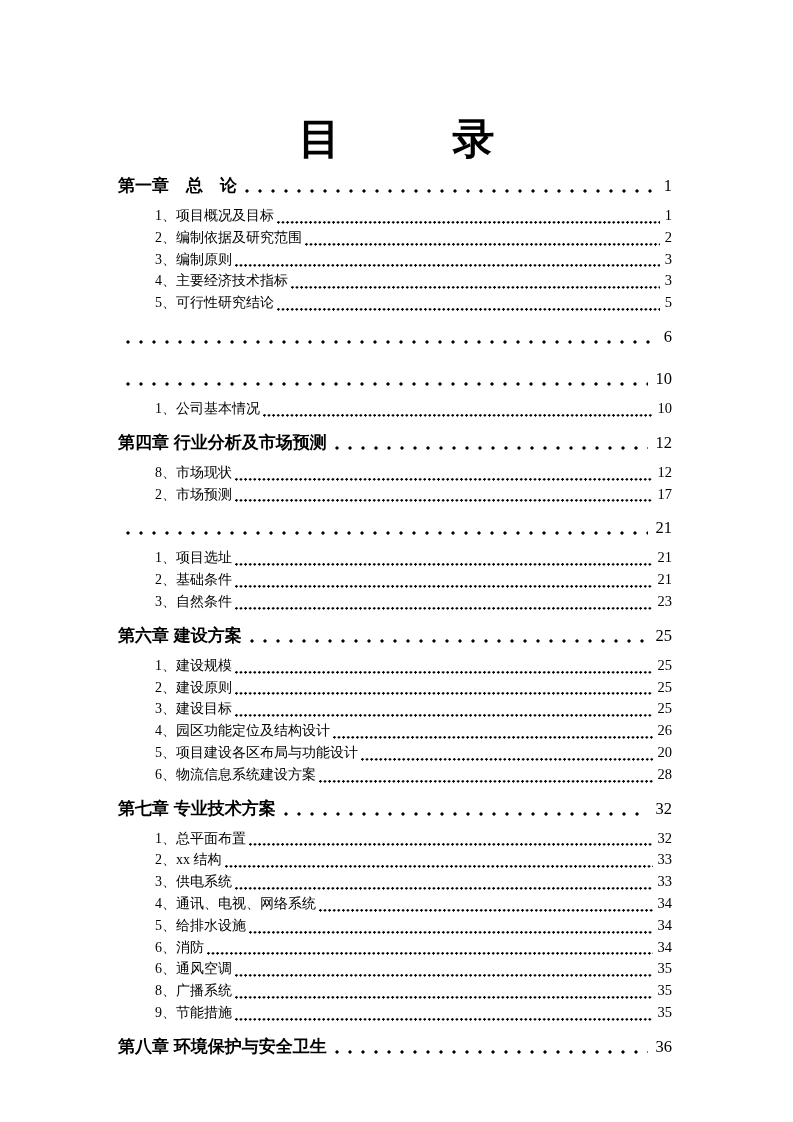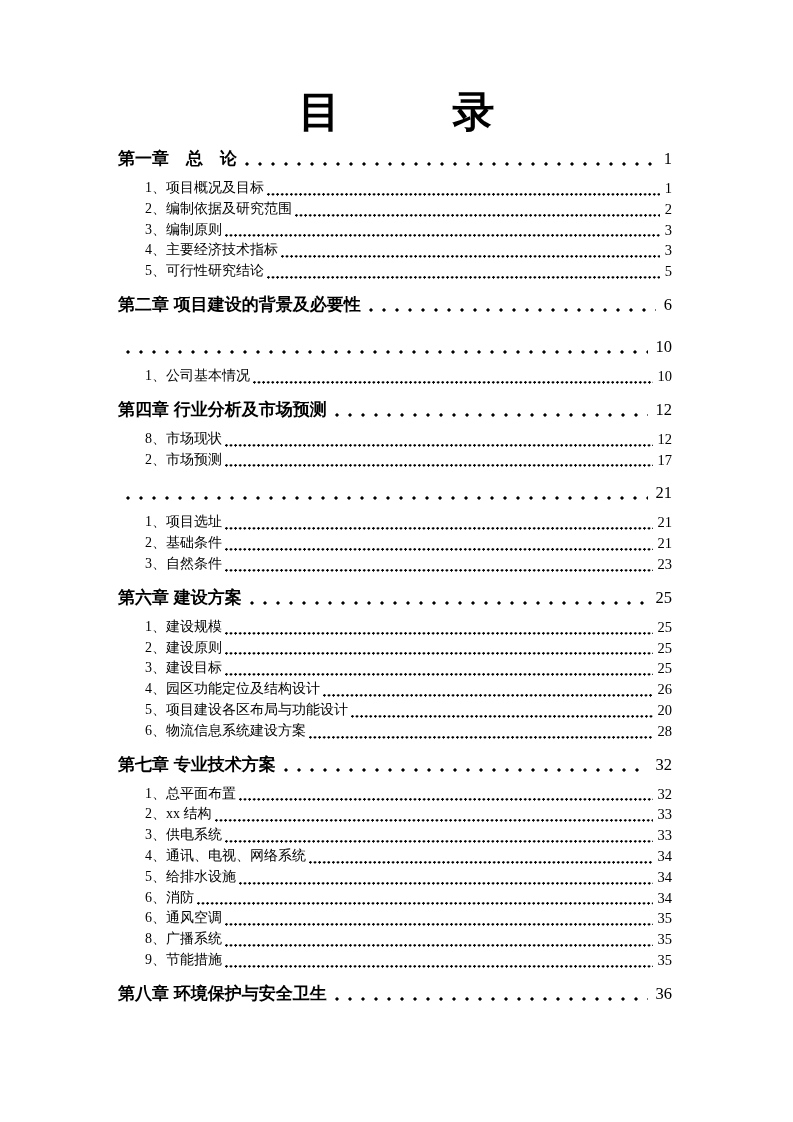--- a/index.html
+++ b/index.html
@@ -11,21 +11,21 @@
     color: #000000;
   }
   .doc-page {
     position: relative;
     width: 793px; height: 1122px;
     background: #ffffff;
     overflow: hidden;
   }
   .doc-title {
     margin: 0;
-    padding-top: 88px;
+    padding-top: 115px;
     text-align: center;
     font-family: "Liberation Sans", "DejaVu Sans", sans-serif;
     font-weight: bold;
     font-size: 42px;
     line-height: 48px;
     color: #000000;
   }
   .title-spacer { display: inline-block; width: 112px; }
   .toc {
     display: flex;
@@ -39,25 +39,24 @@
     white-space: nowrap;
   }
   .chapter-row {
     margin: 12px 0 8px 0;
     font-family: "Liberation Sans", "DejaVu Sans", sans-serif;
     font-weight: bold;
     font-size: 17px;
     line-height: 22px;
   }
   .item-row {
-    margin-left: 27px;
+    margin-left: 37px;
     font-family: "Liberation Serif", "DejaVu Serif", serif;
     font-size: 14px;
     line-height: 20.8px;
-    align-items: center;
   }
   .label { white-space: pre; }
   
   .leader {
     flex: 1;
     align-self: flex-end;
   }
   .ch-leader {
     height: 4px;
     margin: 0 8px 4px 8px;
@@ -113,21 +112,20 @@
     <span class="label item-label">4、主要经济技术指标</span>
     <span class="leader item-leader"></span>
     <span class="page-num item-page">3</span>
   </div>
       <div class="row item-row">
     <span class="label item-label">5、可行性研究结论</span>
     <span class="leader item-leader"></span>
     <span class="page-num item-page">5</span>
   </div>
       <div class="row chapter-row">
-    <span class="label ch-label">第二章 项目建设的背景及必要性</span>
     <span class="leader ch-leader"></span>
     <span class="page-num ch-page">6</span>
   </div>
       <div class="row chapter-row">
     <span class="leader ch-leader"></span>
     <span class="page-num ch-page">10</span>
   </div>
       <div class="row item-row">
     <span class="label item-label">1、公司基本情况</span>
     <span class="leader item-leader"></span>

